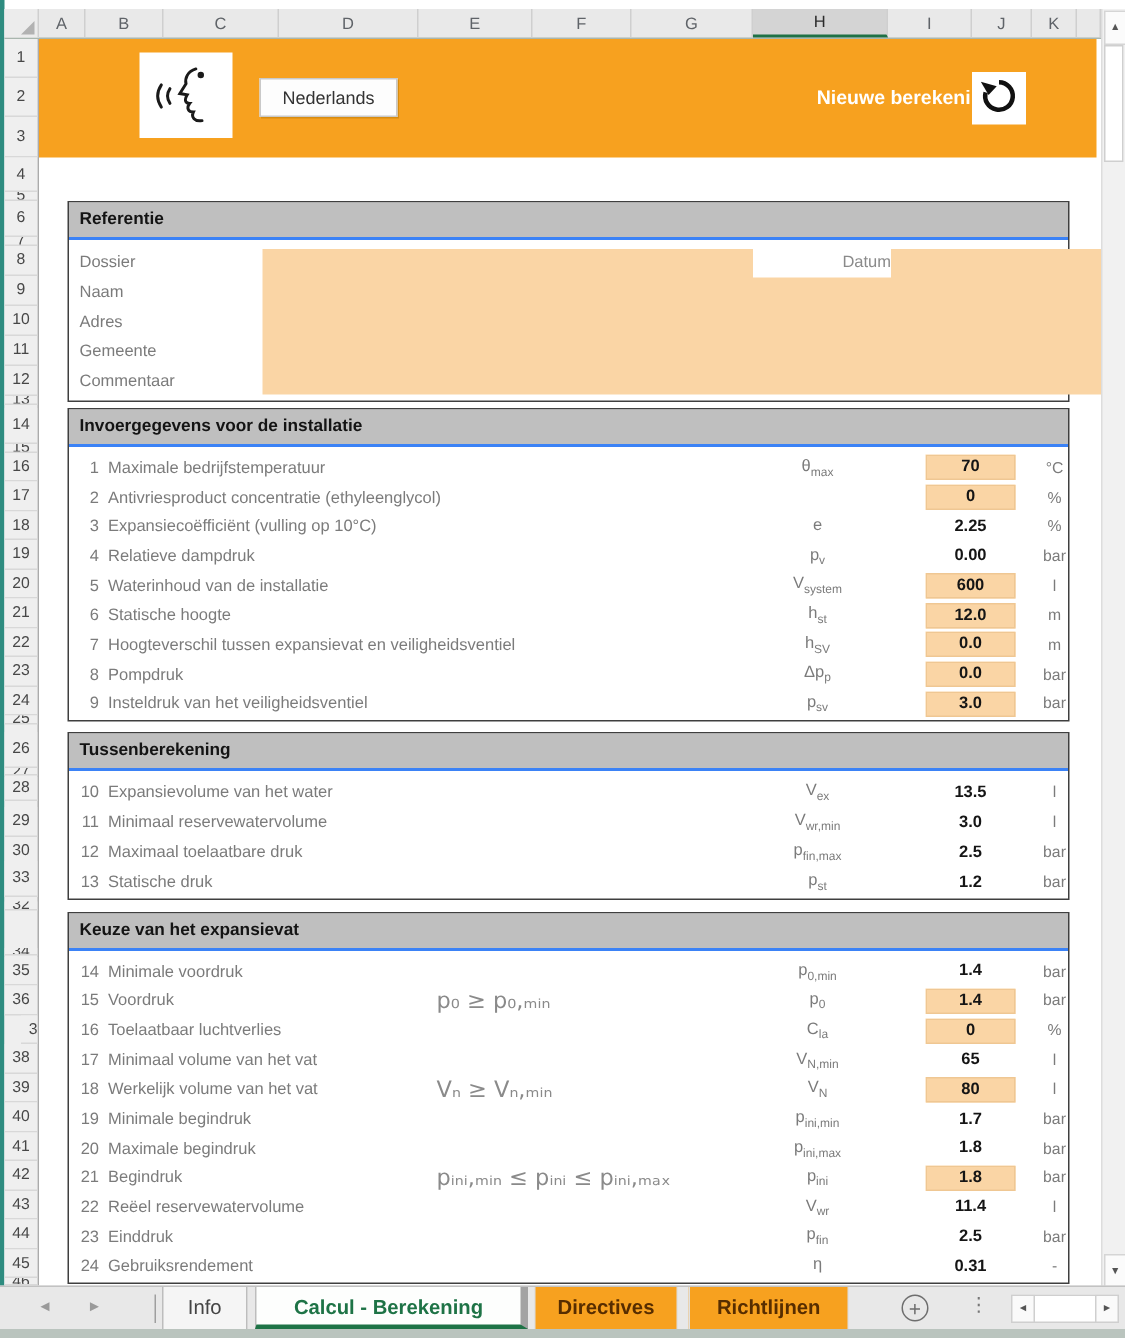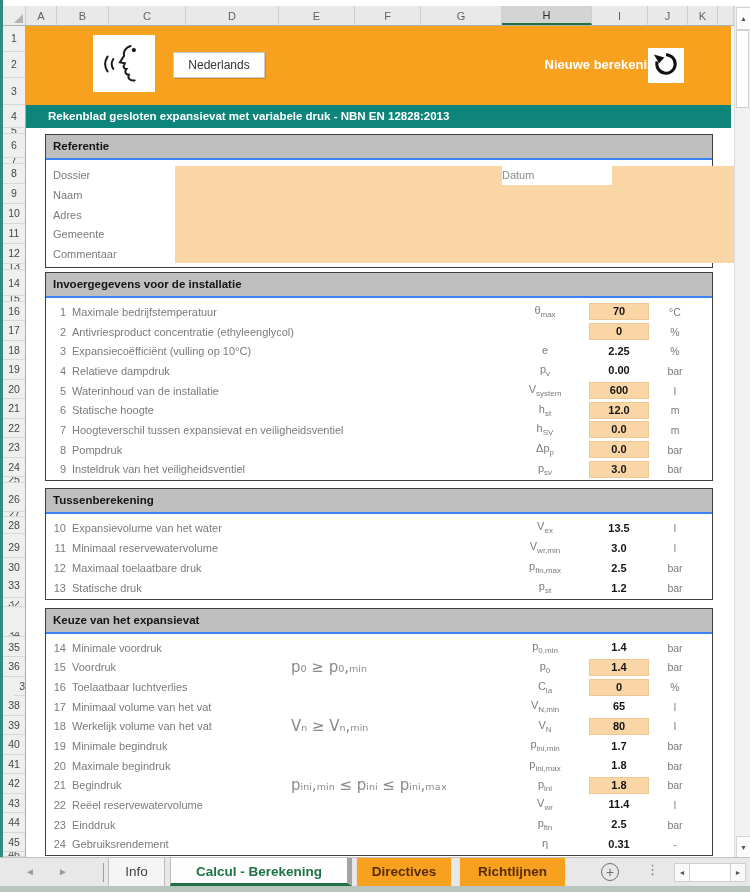--- a/index.html
+++ b/index.html
@@ -40,32 +40,32 @@
              padding-left:22px;box-sizing:border-box;white-space:nowrap;}
   
   .box{position:absolute;left:45px;width:668px;border:1px solid #3F3F3F;background:#FFFFFF;
        box-sizing:border-box;}
   .box-header{height:23px;background:#BFBFBF;border-bottom:2px solid #3b82f6;color:#141414;
               font-weight:bold;font-size:11.5px;line-height:23px;padding-left:7px;}
   .ref-body{position:relative;height:109px;}
   .ref-orange{position:absolute;left:129px;top:6px;width:561px;height:97px;background:#FAD5A5;}
   .ref-labels{position:absolute;left:7px;top:6px;}
   .ref-label{height:19.8px;line-height:19.8px;font-size:11px;color:#7B7B7B;}
-  .datum-cell{position:absolute;left:456px;top:6px;width:110px;height:19px;background:#FFFFFF;
-              text-align:left;line-height:19px;font-size:11px;color:#8A8A8A;}
+  .datum-cell{position:absolute;left:456px;top:6px;width:92px;height:19px;background:#FFFFFF;
+              text-align:right;line-height:19px;font-size:11px;color:#8A8A8A;}
   .rows-body{display:flex;flex-direction:column;padding:4px 0;box-sizing:border-box;}
   .item-row{display:flex;align-items:center;flex:1;}
   .num{width:14px;margin-left:6px;text-align:right;font-size:11px;color:#7B7B7B;flex:none;}
   .lbl{width:219px;margin-left:6px;font-size:11px;color:#7B7B7B;white-space:nowrap;flex:none;}
   .formula{width:210px;font-size:15px;color:#8A8A8A;white-space:nowrap;flex:none;
            font-family:"DejaVu Sans",sans-serif;}
   .sym{width:88px;text-align:center;font-size:11px;color:#7B7B7B;flex:none;}
   .sym sub{font-size:8px;}
   .val{width:60px;height:17px;line-height:17px;text-align:center;font-size:11px;font-weight:bold;
-       color:#151515;flex:none;}
+       color:#151515;flex:none;margin-left:28px;}
   .val.input{background:#FAD5A5;box-shadow:inset 0 0 0 1px #EFC793;}
   .unit{width:52px;text-align:center;font-size:10.5px;color:#7B7B7B;flex:none;}
   
   .v-scroll{position:absolute;right:0;top:6px;width:16px;height:854px;background:#F1F1F1;
             border-left:1px solid #DDDDDD;box-sizing:border-box;}
   .v-btn{position:absolute;left:1px;width:13px;height:21px;background:#FBFBFB;border:1px solid #D5D5D5;
          display:flex;align-items:center;justify-content:center;font-size:7px;color:#555;}
   .v-thumb{position:absolute;left:1px;top:24px;width:13px;height:78px;background:#FFFFFF;
            border:1px solid #CFCFCF;box-sizing:border-box;}
   
@@ -181,21 +181,20 @@
     <button class="refresh-btn">
       <span>
         <svg width="26" height="26" viewBox="0 0 24 24">
           <path d="M12 3.5 a 8.5 8.5 0 1 1 -8.2 6.2" fill="none" stroke="#111" stroke-width="2.8"></path>
           <path d="M0.8 3.2 L5.6 11.4 L10.6 6.0 Z" fill="#111"></path>
         </svg>
       </span>
     </button>
   </div>
 
-  <div class="title-bar">Rekenblad gesloten expansievat met variabele druk - NBN EN 12828:2013</div>
 
   <div class="box" style="top:134px;height:134px">
     <div class="box-header">Referentie</div>
     <div class="ref-body">
       <div class="ref-orange"></div>
       <div class="ref-labels">
         <div class="ref-label">Dossier</div>
         <div class="ref-label">Naam</div>
         <div class="ref-label">Adres</div>
         <div class="ref-label">Gemeente</div>

